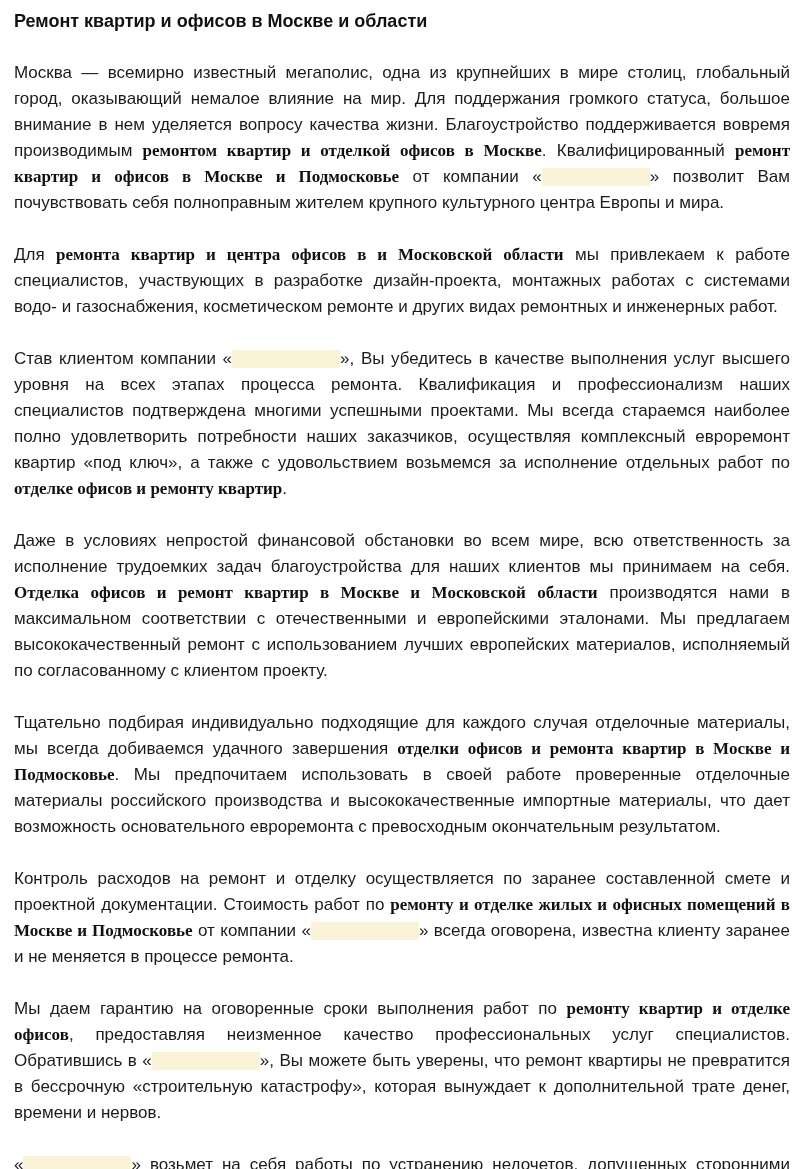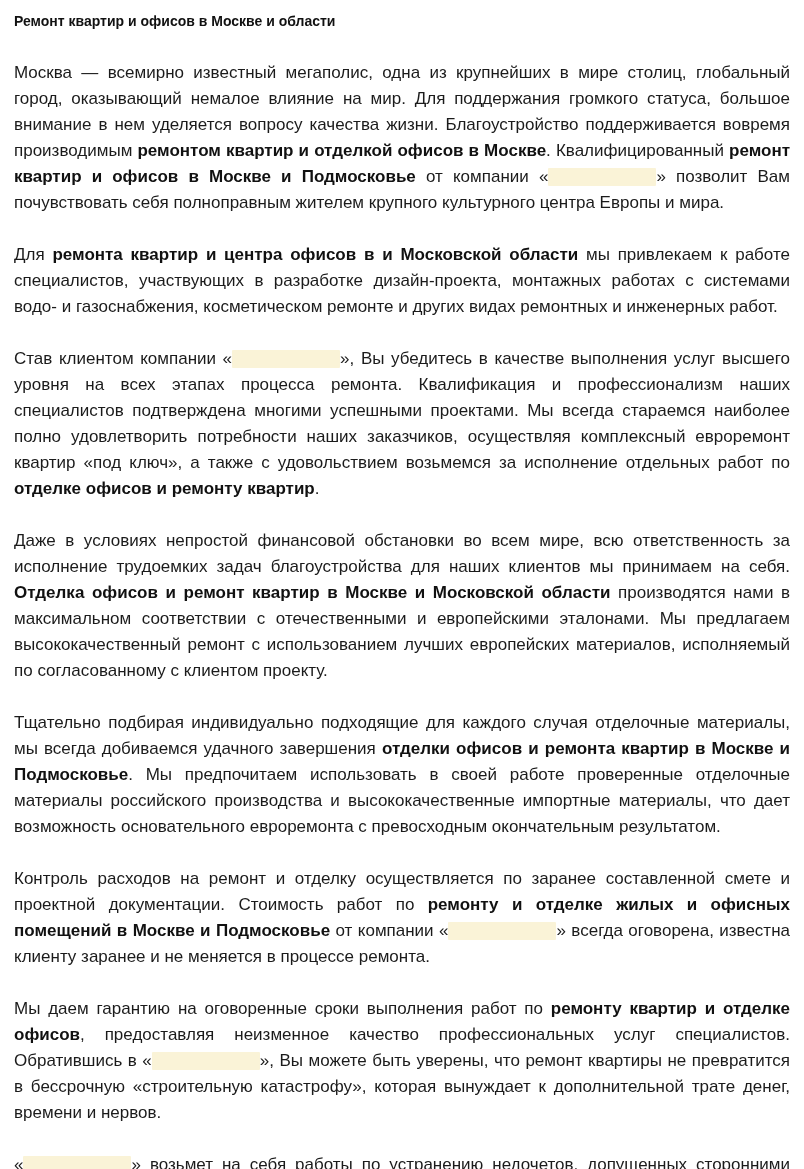--- a/index.html
+++ b/index.html
@@ -12,35 +12,36 @@
     font-family: "Liberation Sans", "DejaVu Sans", sans-serif;
     color: #1b1b1b;
   }
   .doc {
     box-sizing: border-box;
     width: 804px;
     min-height: 1169px;
     padding: 8px 14px 24px 14px;
   }
   h1.doc-title {
-    font-size: 14px;
+    font-size: 18px;
     line-height: 26px;
     font-weight: bold;
     margin: 0;
     color: #111111;
   }
   .paragraphs p {
     font-size: 17px;
     line-height: 26px;
     margin: 26px 0 0 0;
     text-align: justify;
   }
   .paragraphs strong {
     font-weight: bold;
     color: #111111;
+    font-family: Liberation Serif, serif;
   }
   .redacted {
     display: inline-block;
     width: 108px;
     height: 18px;
     background: #faf3d7;
     vertical-align: text-bottom;
     border-radius: 1px;
   }
 </style>

